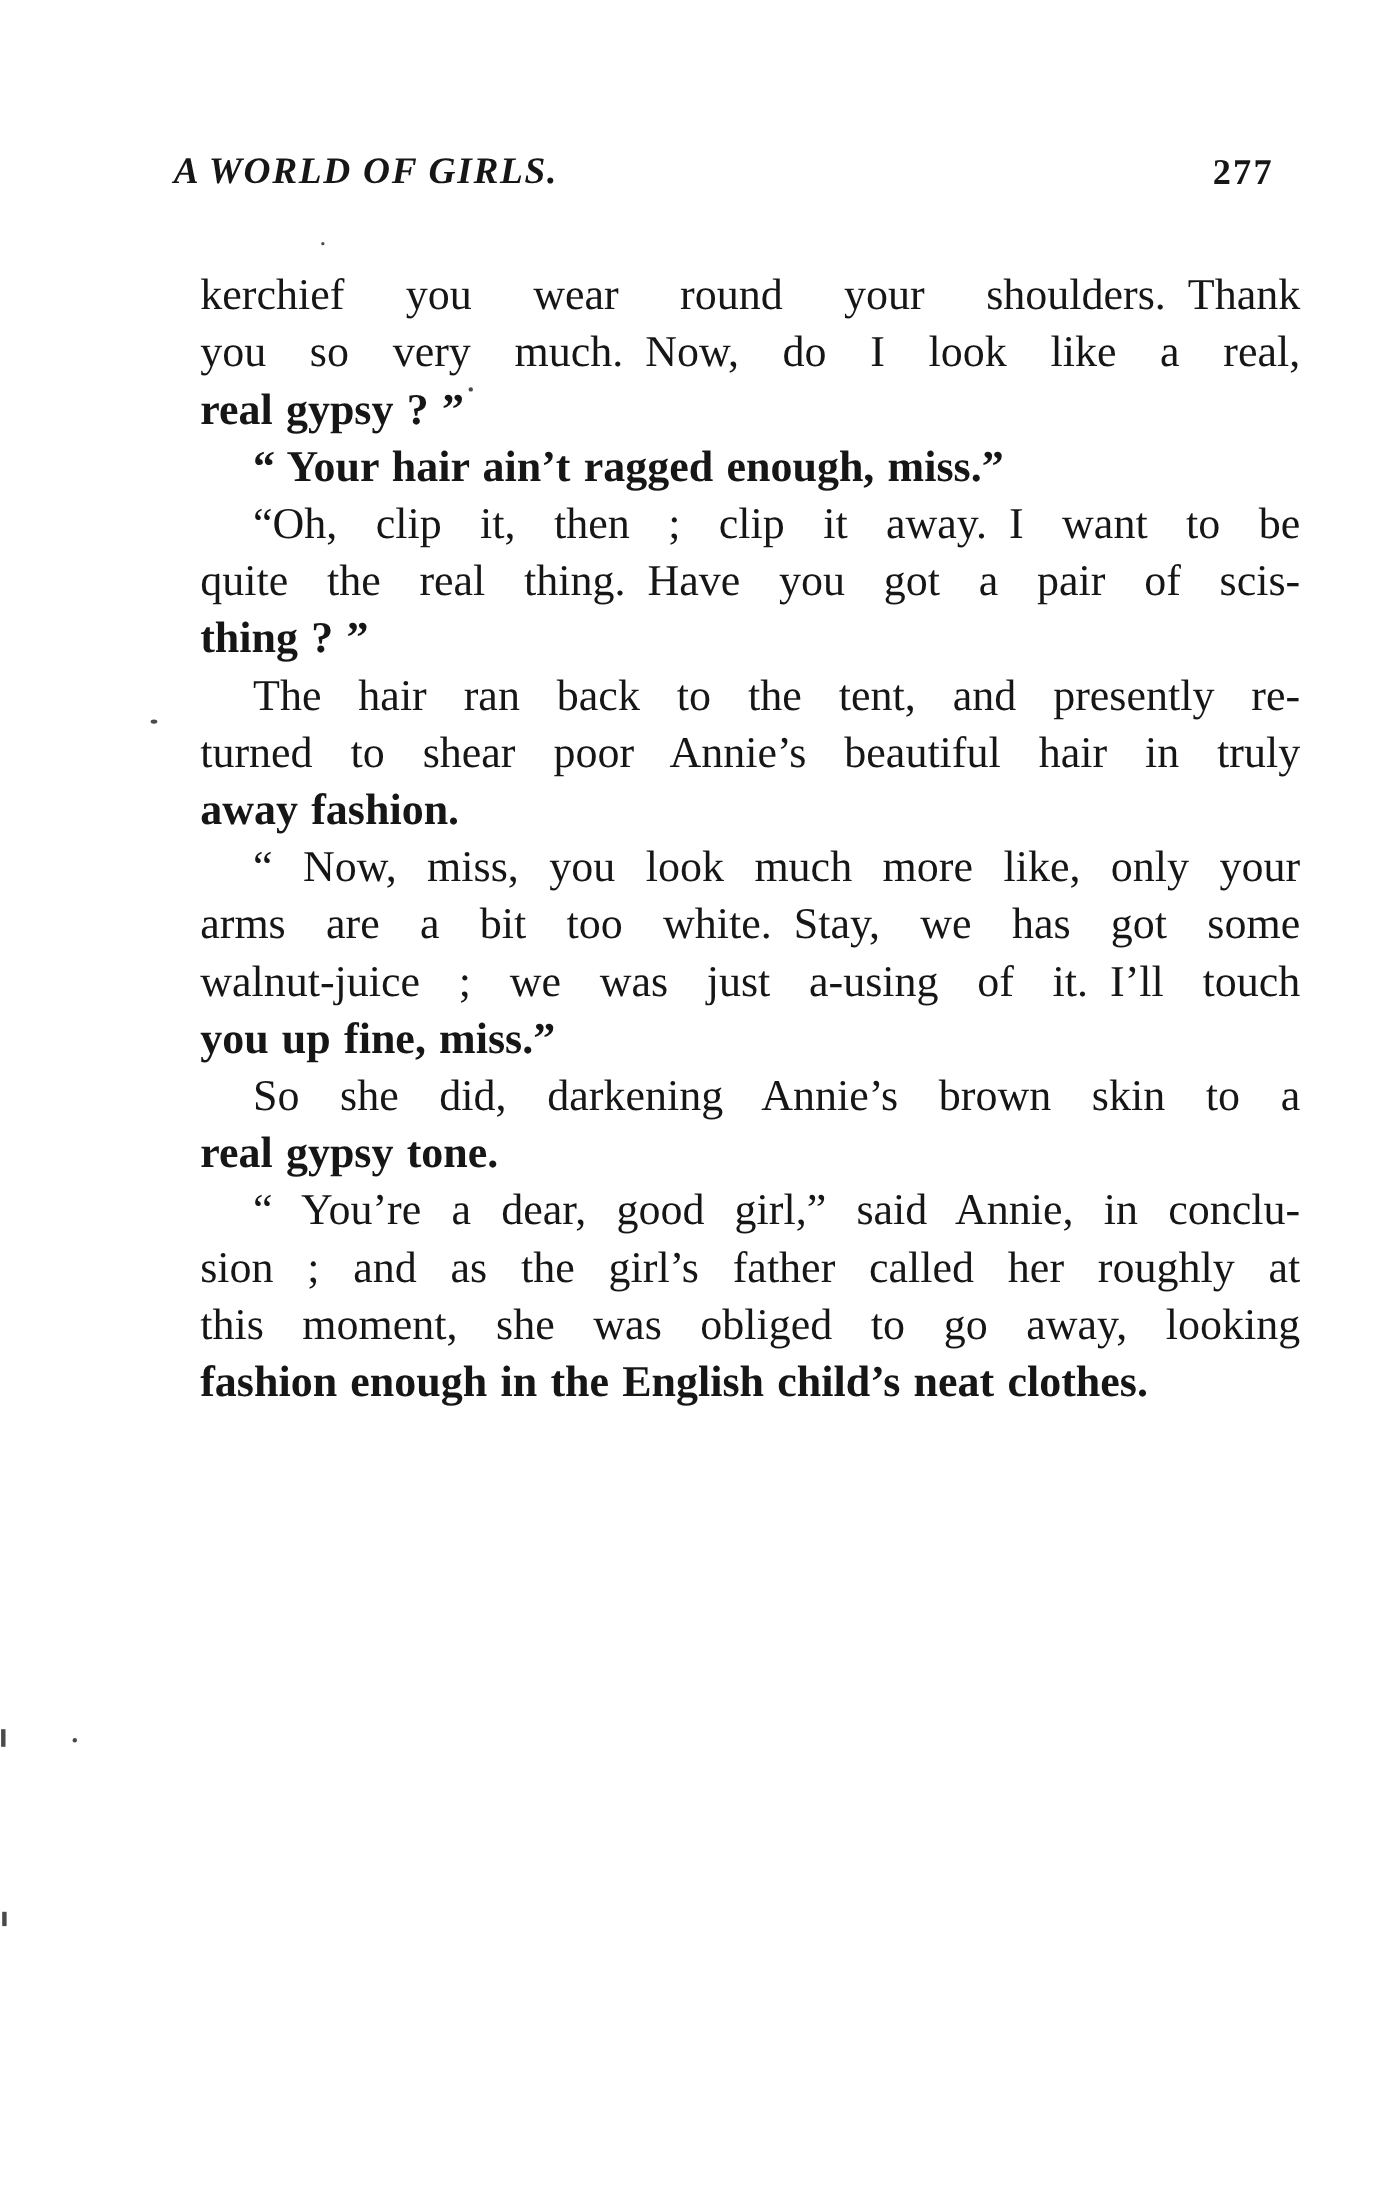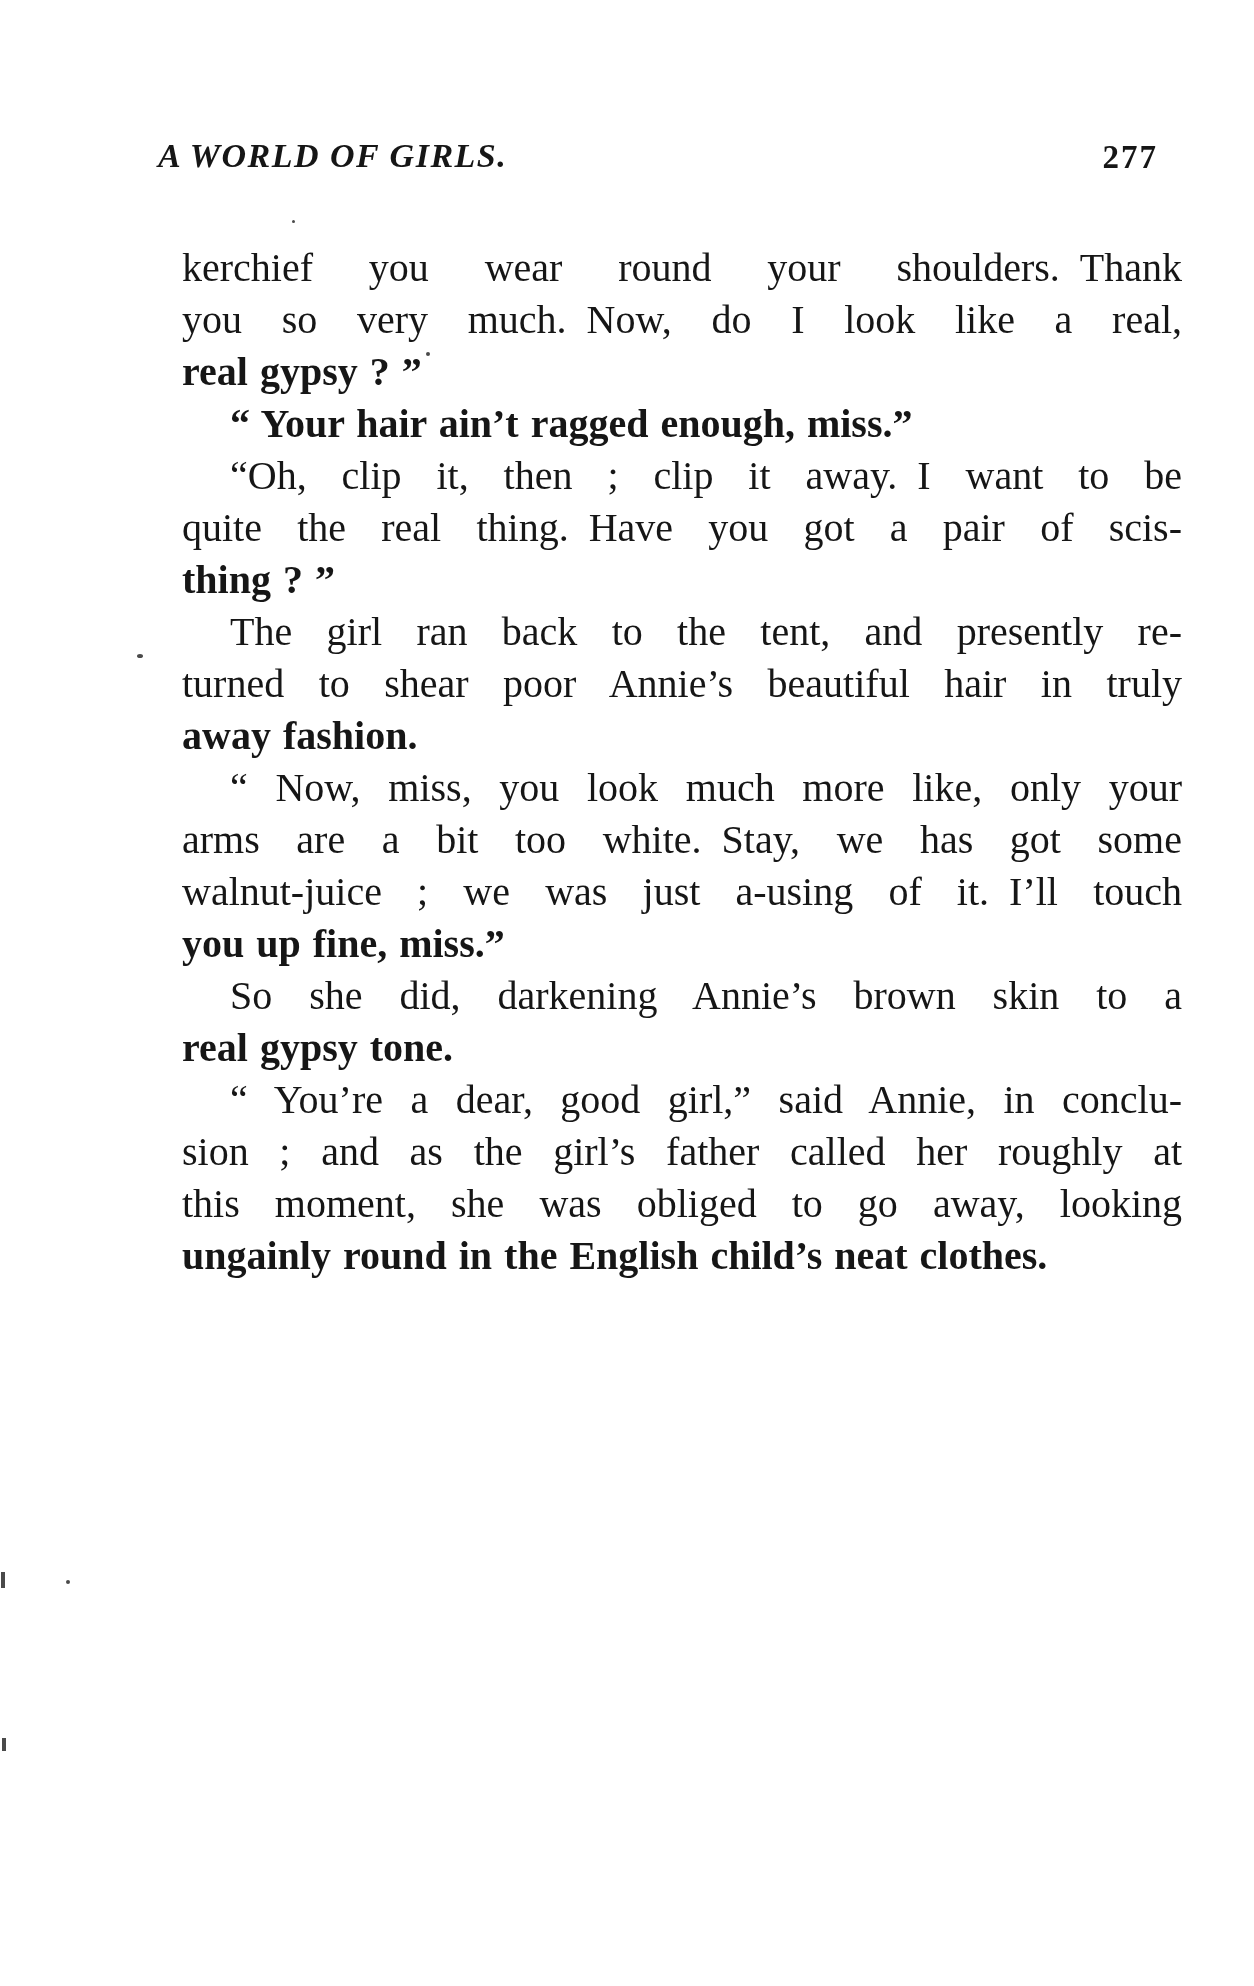--- a/index.html
+++ b/index.html
@@ -89,33 +89,33 @@
   </div>
 
   <div class="body-text">
       <div class="line">kerchief you wear round your shoulders. Thank</div>
       <div class="line">you so very much. Now, do I look like a real,</div>
       <div class="line last">real gypsy ? ”</div>
       <div class="line indent last">“ Your hair ain’t ragged enough, miss.”</div>
       <div class="line indent">“Oh, clip it, then ; clip it away. I want to be</div>
       <div class="line">quite the real thing. Have you got a pair of scis-</div>
       <div class="line last">thing ? ”</div>
-      <div class="line indent">The girl ran back to the tent, and presently re-</div>
+      <div class="line indent">The hair ran back to the tent, and presently re-</div>
       <div class="line">turned to shear poor Annie’s beautiful hair in truly</div>
       <div class="line last">away fashion.</div>
       <div class="line indent">“ Now, miss, you look much more like, only your</div>
       <div class="line">arms are a bit too white. Stay, we has got some</div>
       <div class="line">walnut-juice ; we was just a-using of it. I’ll touch</div>
       <div class="line last">you up fine, miss.”</div>
       <div class="line indent">So she did, darkening Annie’s brown skin to a</div>
       <div class="line last">real gypsy tone.</div>
       <div class="line indent">“ You’re a dear, good girl,” said Annie, in conclu-</div>
       <div class="line">sion ; and as the girl’s father called her roughly at</div>
       <div class="line">this moment, she was obliged to go away, looking</div>
-      <div class="line last">ungainly round in the English child’s neat clothes.</div>
+      <div class="line last">fashion enough in the English child’s neat clothes.</div>
     </div>
 
   <div class="speck dot" style="left:292px;top:220px;width:3px;height:3px;"></div>
   <div class="speck dot" style="left:426px;top:352px;width:4px;height:4px;"></div>
   <div class="speck dot" style="left:137px;top:654px;width:6px;height:4px;"></div>
   <div class="speck" style="left:1px;top:1572px;width:4px;height:16px;"></div>
   <div class="speck dot" style="left:66px;top:1580px;width:4px;height:4px;"></div>
   <div class="speck" style="left:2px;top:1738px;width:4px;height:13px;"></div>
 
 </div>

